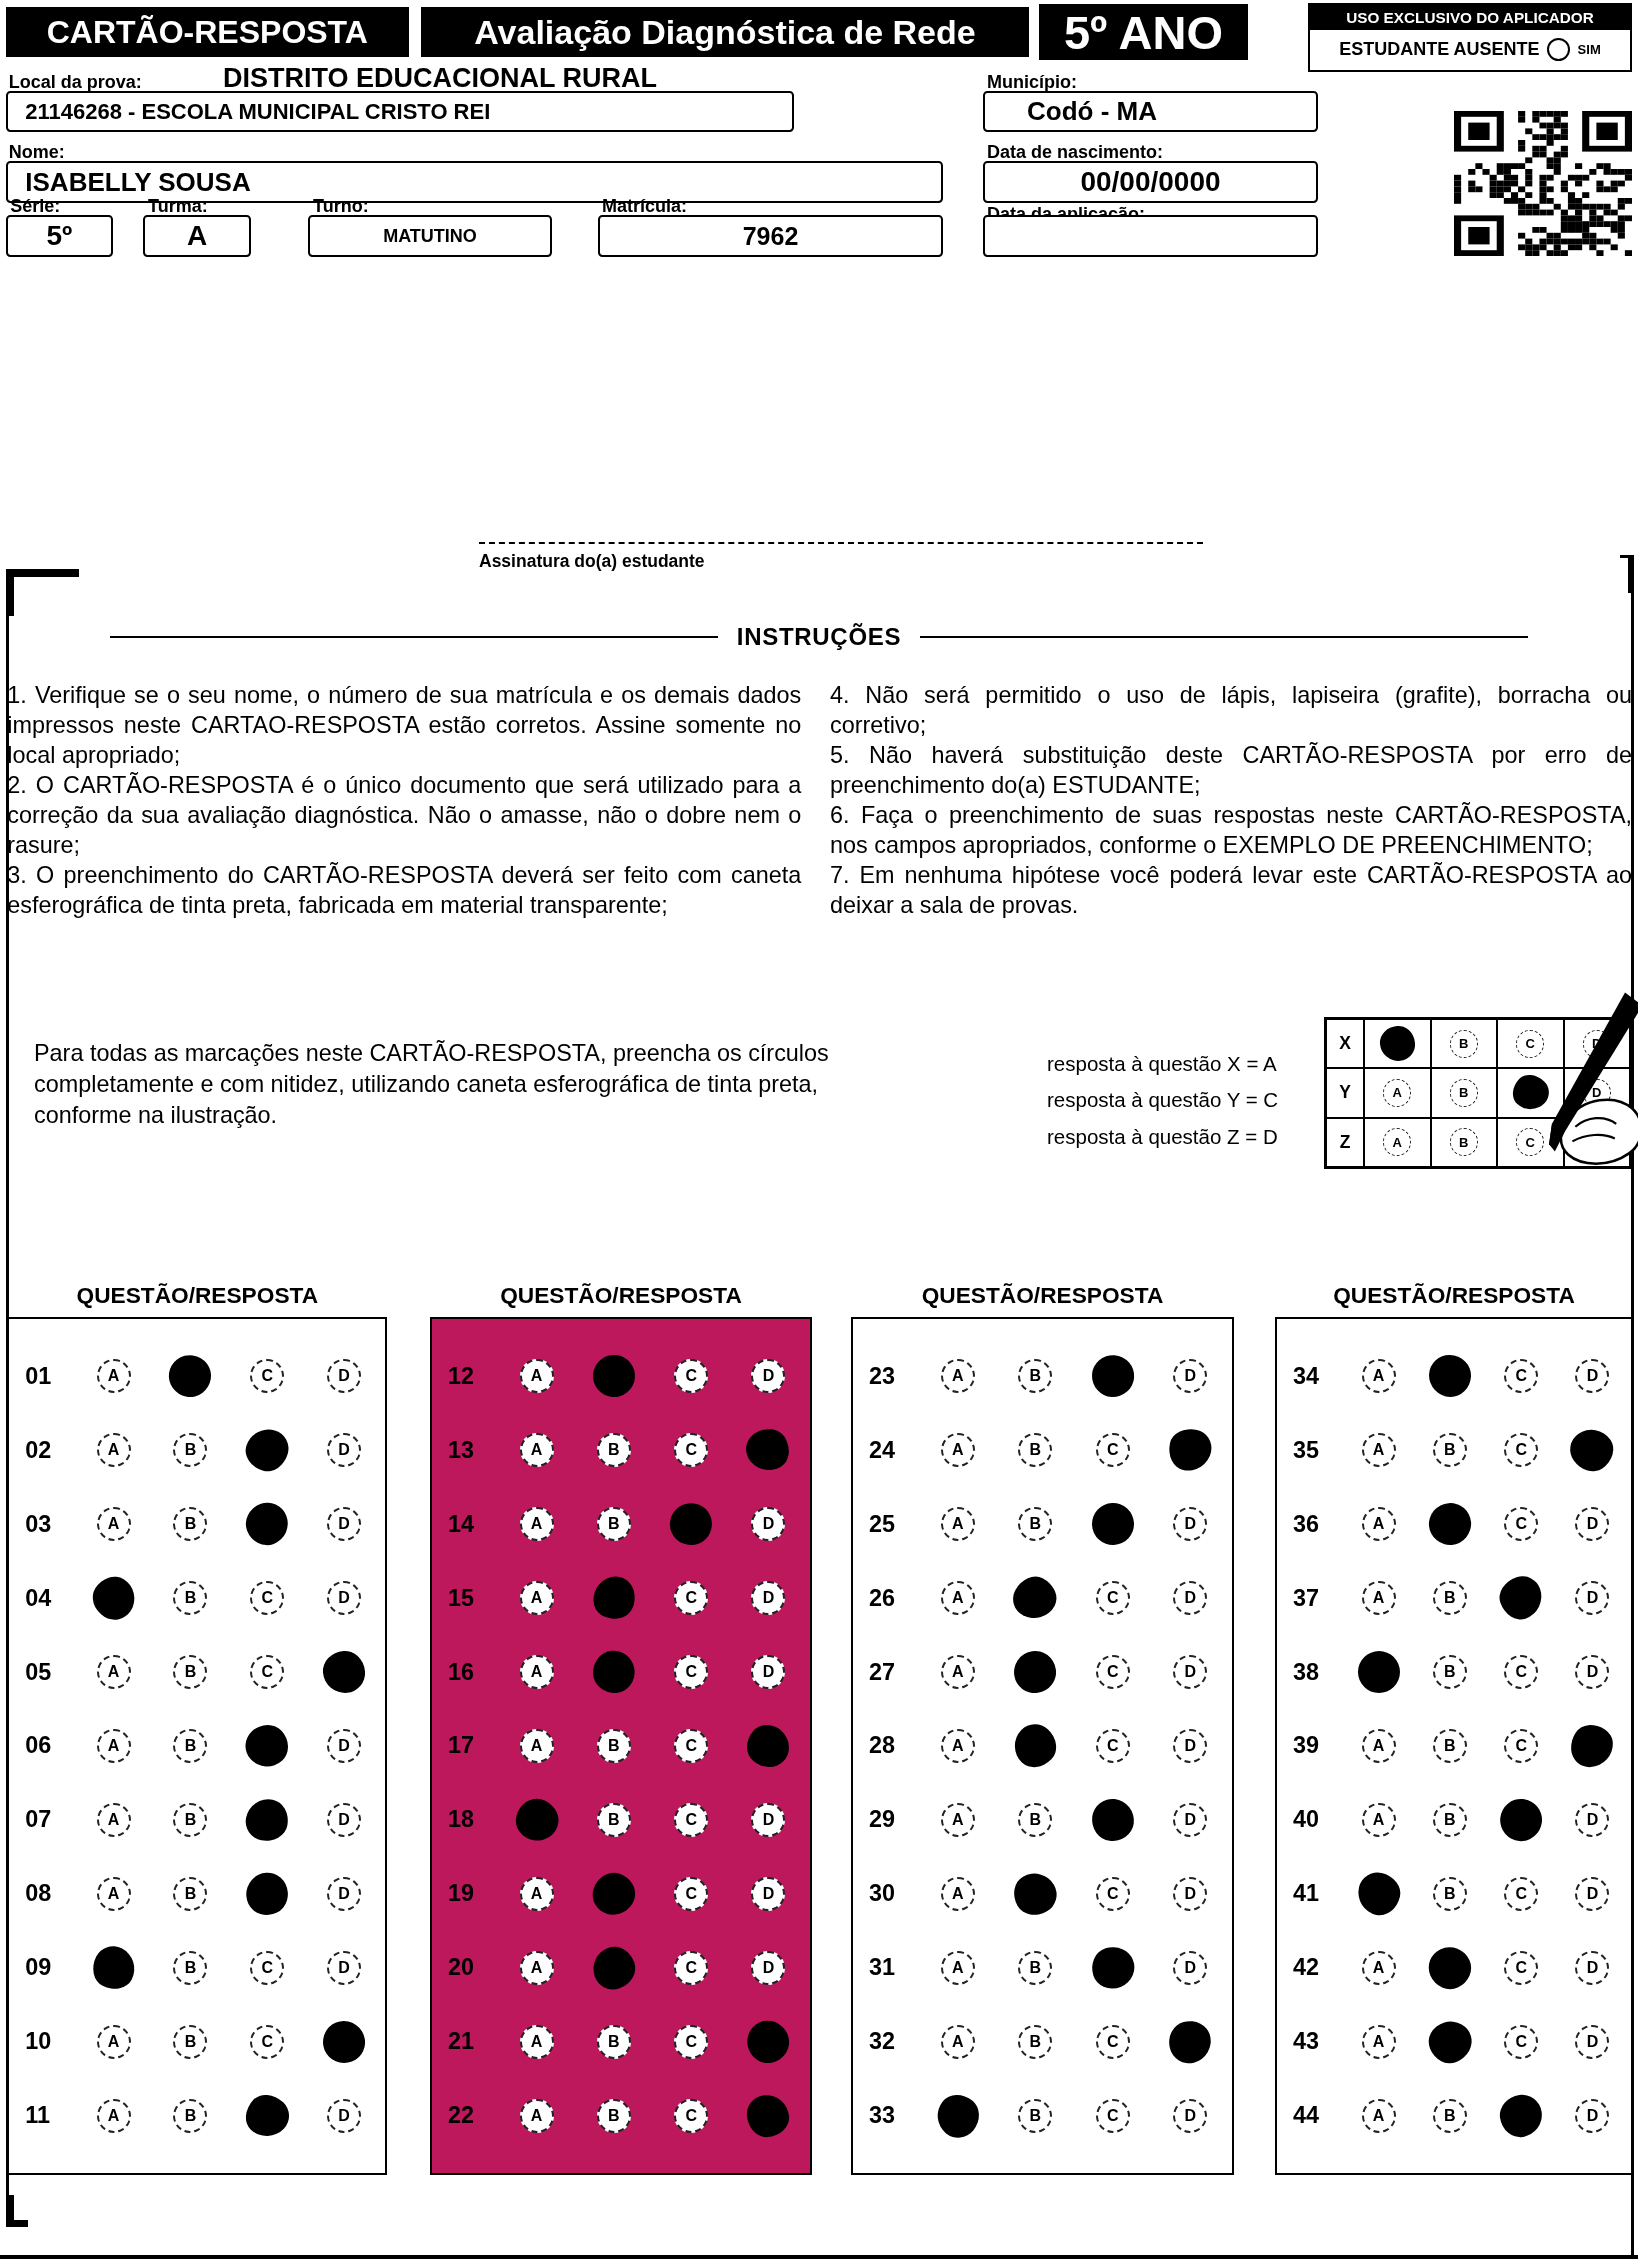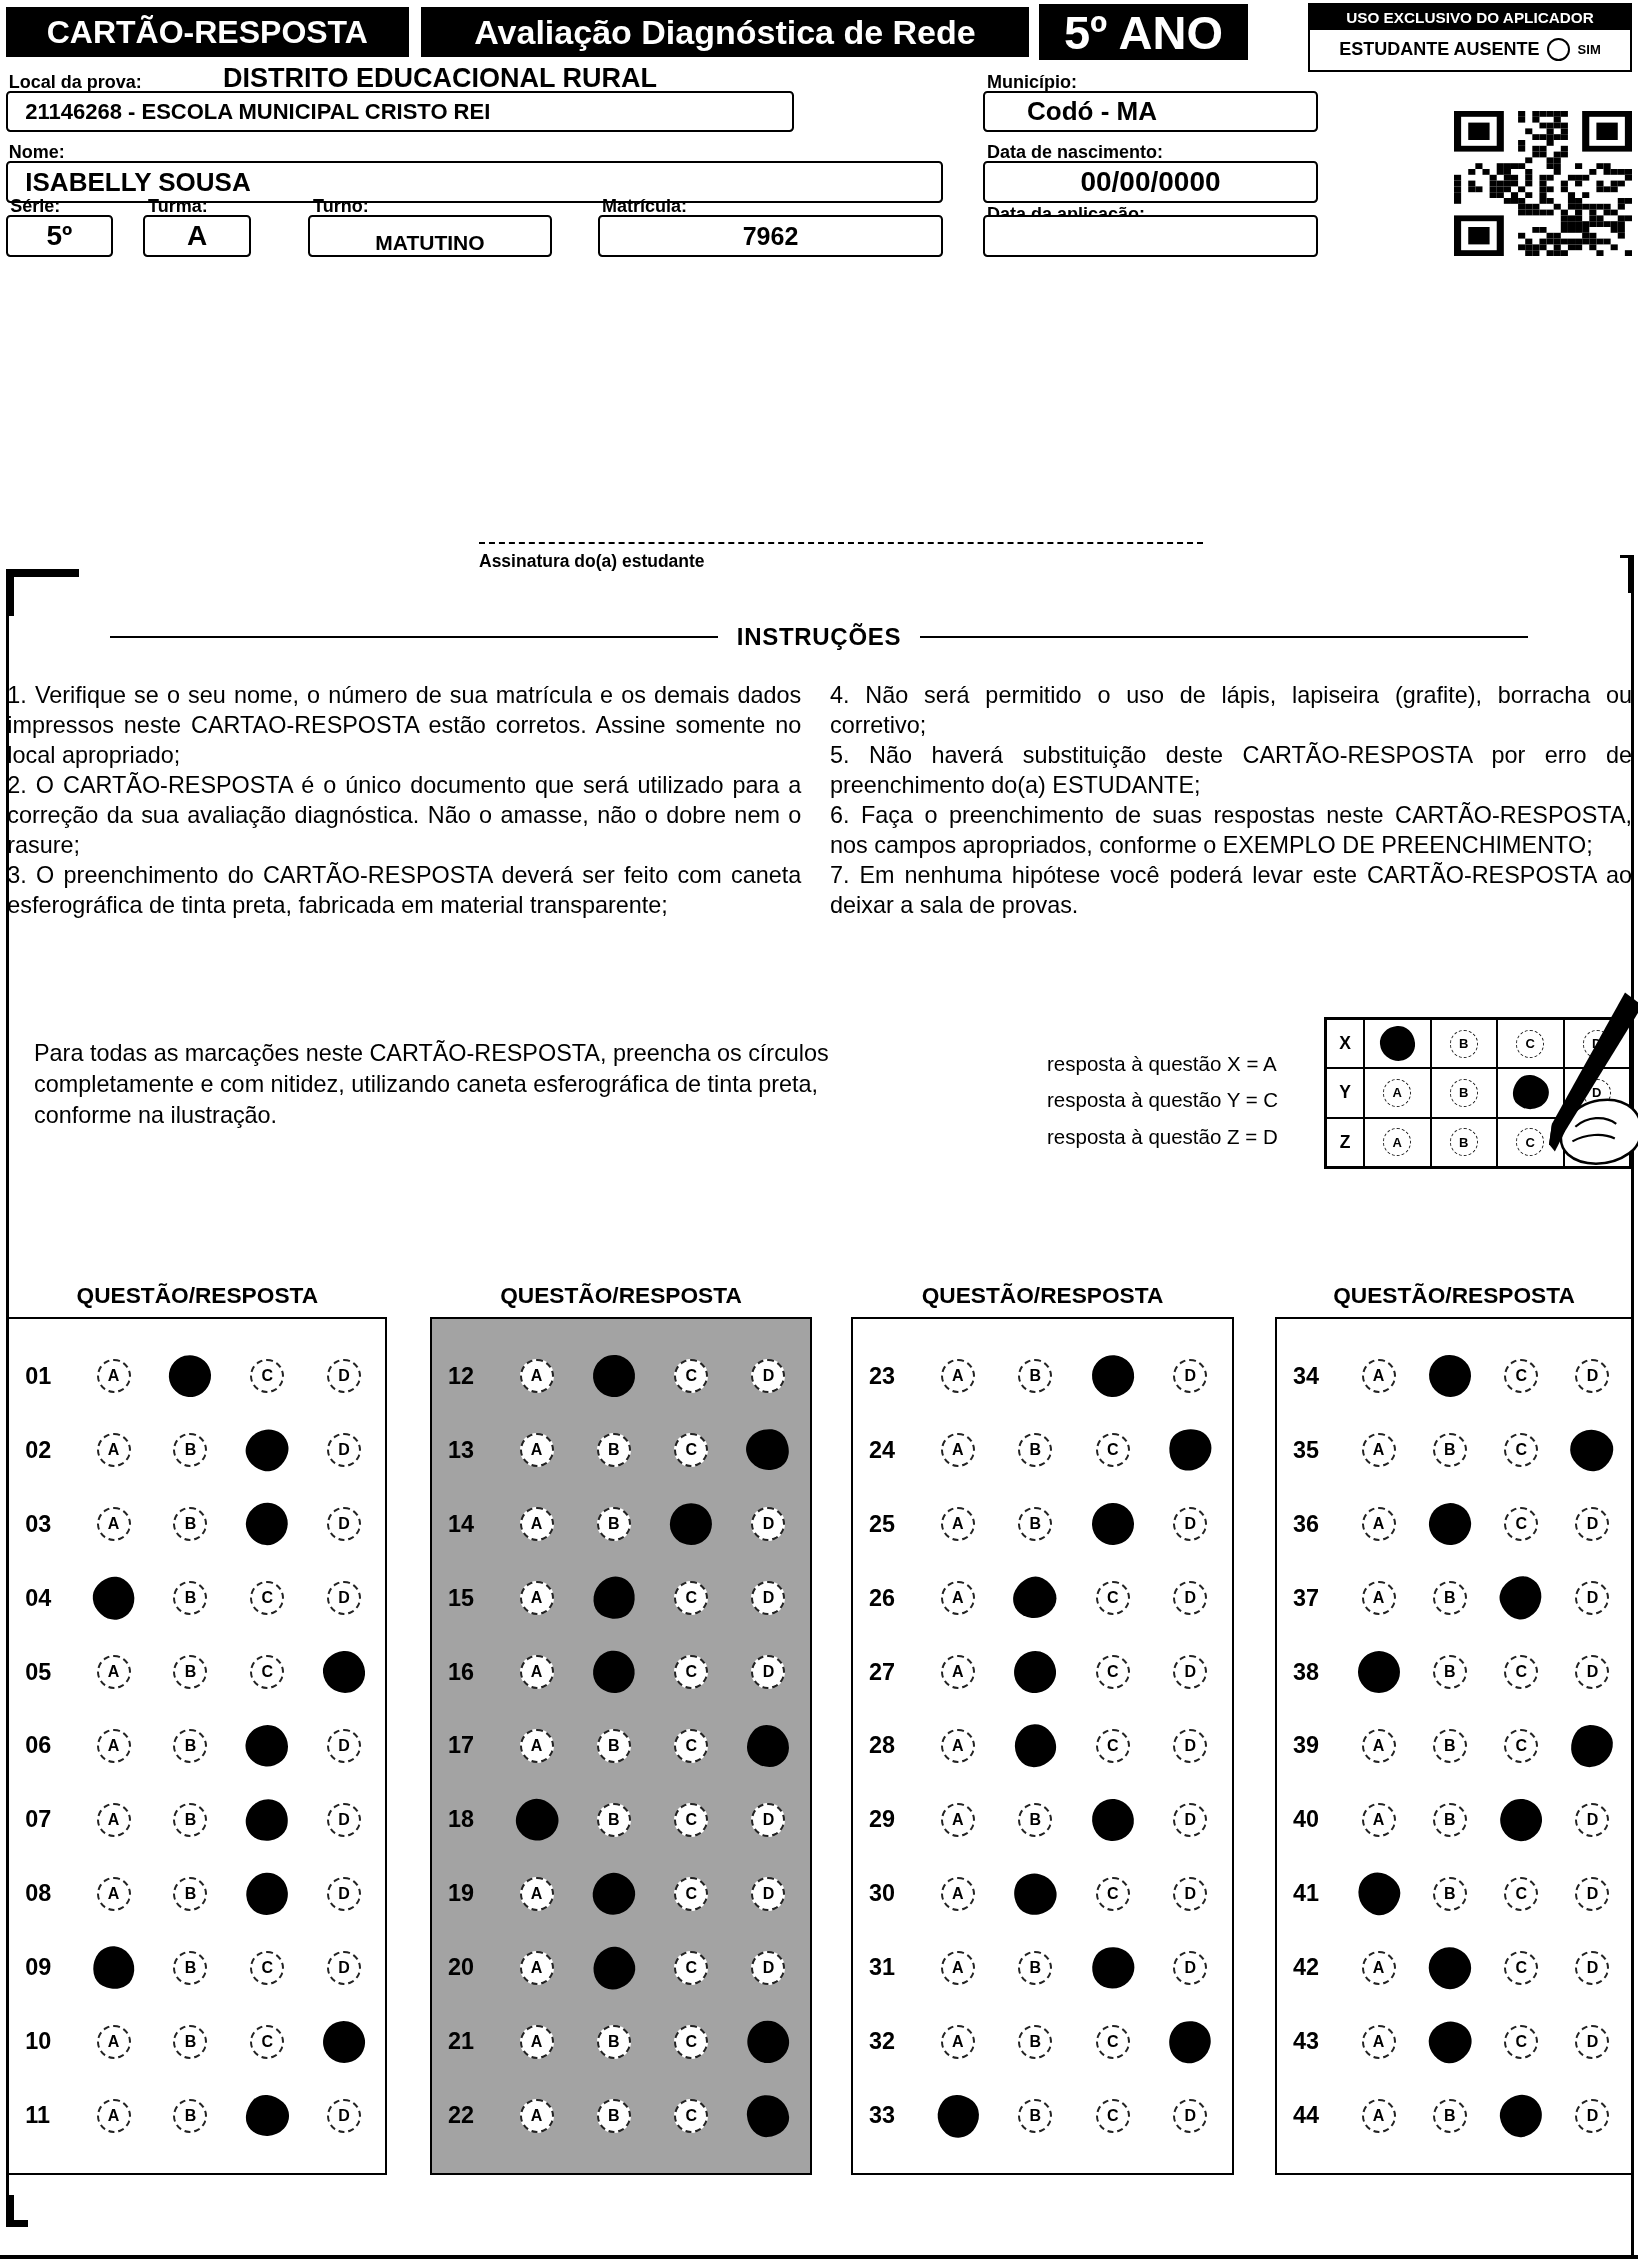--- a/index.html
+++ b/index.html
@@ -30,21 +30,21 @@
   .box-municipio { left:983px; top:91px; width:335px; height:41px; padding-left:42px; font-size:26px; }
   .lbl-nome { left:8.8px; top:142px; }
   .box-nome { left:5.8px; top:161px; width:937px; height:42px; padding-left:17.5px; font-size:26px; }
   .lbl-nasc { left:987px; top:142px; }
   .box-nasc { left:983px; top:161px; width:335px; height:42px; font-size:28px; }
   .lbl-serie { left:10.2px; top:196px; }
   .box-serie { left:5.8px; top:215px; width:107px; height:42px; font-size:28px; }
   .lbl-turma { left:148px; top:196px; }
   .box-turma { left:143px; top:215px; width:108px; height:42px; font-size:28px; }
   .lbl-turno { left:313px; top:196px; }
-  .box-turno { left:308px; top:215px; width:244px; height:42px; font-size:21px;align-items:flex-end; }
+  .box-turno { left:308px; top:215px; width:244px; height:42px; font-size:18px; }
   .lbl-matricula { left:602px; top:196px; }
   .box-matricula { left:598px; top:215px; width:345px; height:42px; font-size:25px; }
   .lbl-aplicacao { left:987px; top:192px;margin-top:12px; }
   .box-aplicacao { left:983px; top:215px; width:335px; height:42px; }
   .qr { position:absolute; left:1454px; top:111px; width:178px; height:145px; }
 
   
   .sig-line { position:absolute; left:479px; top:542px; width:724px; border-top:2.9px dashed #000; }
   .sig-label { position:absolute; left:479px; top:551px; width:724px; font-size:17.5px; font-weight:bold; }
 
@@ -78,21 +78,21 @@
   .pen { position:absolute; left:1495px; top:988px; width:149px; height:187px; pointer-events:none; z-index:5; }
 
   
   .ans-heading { position:absolute; top:1282px; text-align:center; font-size:22.7px; font-weight:bold; }
   .ah-1 { left:7.3px;   width:380px; }
   .ah-2 { left:430px;  width:382px; }
   .ah-3 { left:851px; width:383px; }
   .ah-4 { left:1275px; width:358px; }
   .answer-box { position:absolute; top:1317px; height:858px; border:2.2px solid #000; background:#fff; display:flex; flex-direction:column; justify-content:space-evenly; padding:4.4px 2.9px; }
   .ab-1 { left:7.3px;   width:380px; }
-  .ab-2 { left:430px;  width:382px; background:#a3a3a3; }
+  .ab-2 { left:430px;  width:382px; background:#be185d; }
   .ab-3 { left:851px; width:383px; }
   .ab-4 { left:1275px; width:358px; }
   .q-row { display:flex; align-items:center; }
   .q-num { width:63px; padding-left:13px; font-size:23.4px; font-weight:bold; }
   .q-opts { flex:1; display:flex; }
   .q-opt { flex:1; display:flex; align-items:center; justify-content:center; }
   .q-bubble { width:34px; height:34px; border:2.2px dashed #222; border-radius:50%; display:flex; align-items:center; justify-content:center; font-size:16px; font-weight:bold; background:#fff; }
   .q-bubble.filled { width:42px; height:42px; border:none; background:#000; }
 </style>
 </head>

